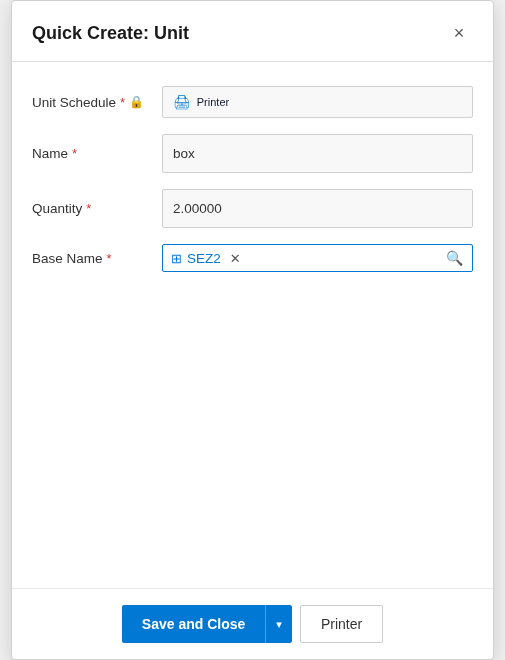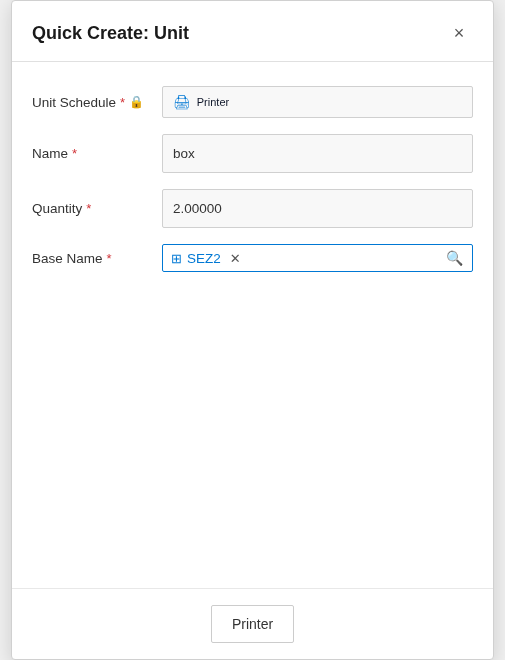--- a/index.html
+++ b/index.html
@@ -276,16 +276,22 @@
             <span class="remove-tag">✕</span>
           </div>
           <span class="search-icon-btn">🔍</span>
         </div>
       </div>
     </div>
 
   </div>
 
   <div class="dialog-footer">
+    <div class="btn-save-group">
+      <button class="btn-save">Save and Close</button>
+      <button class="btn-save-chevron">
+        <span>▾</span>
+      </button>
+    </div>
     <button class="btn-cancel">Printer</button>
   </div>
 
 </div>
 
 </body></html>

